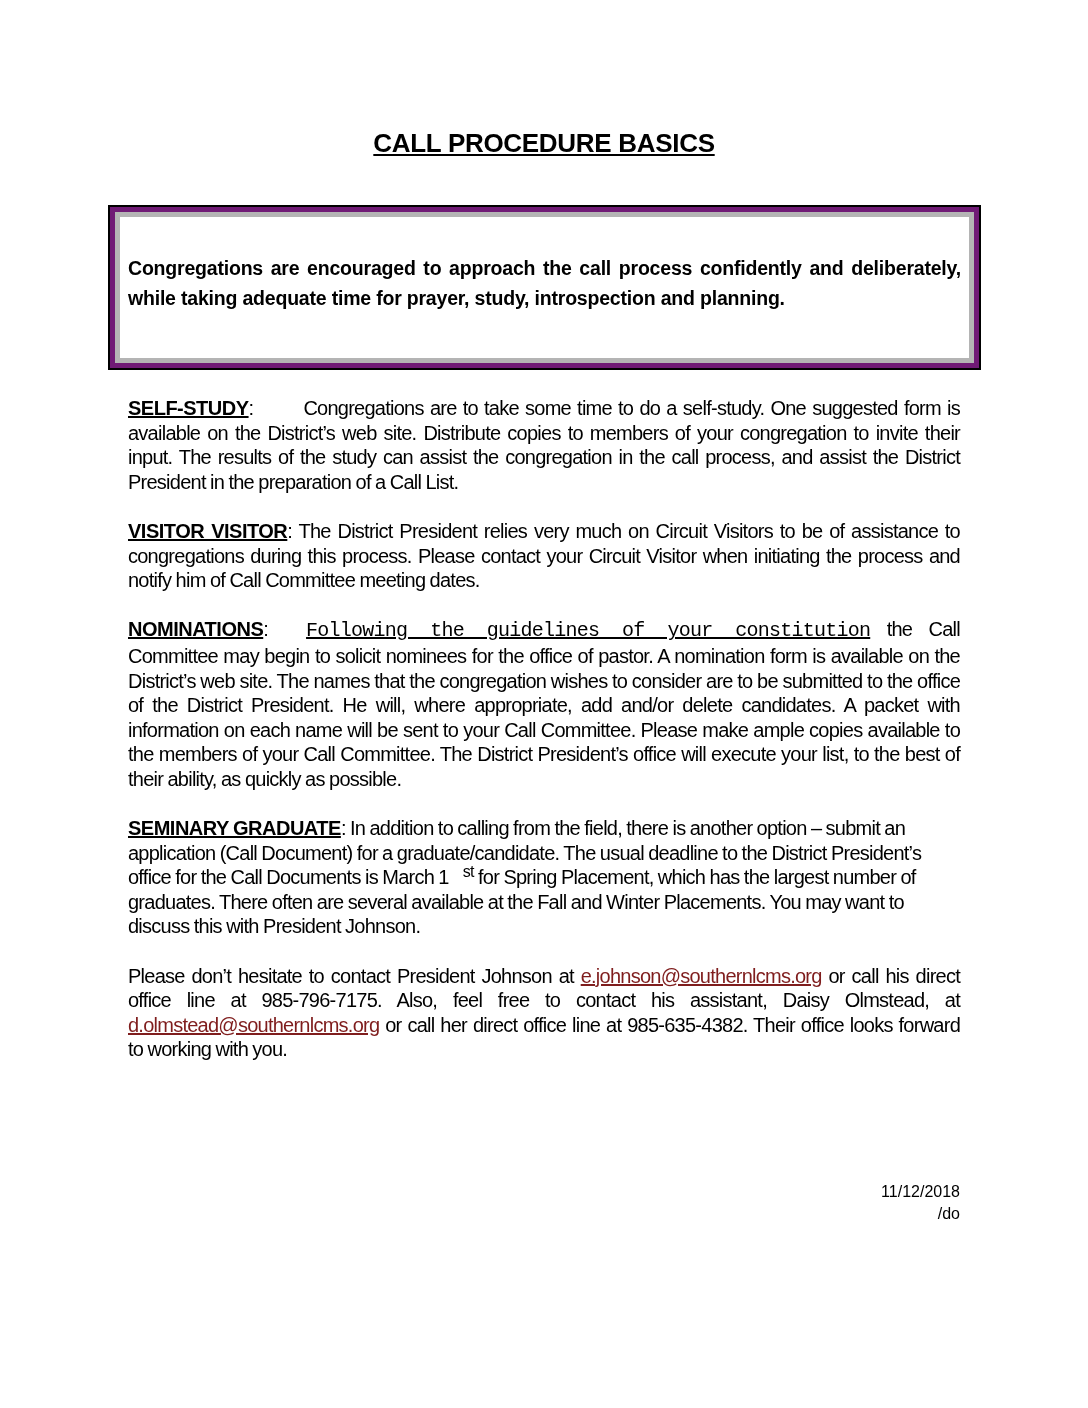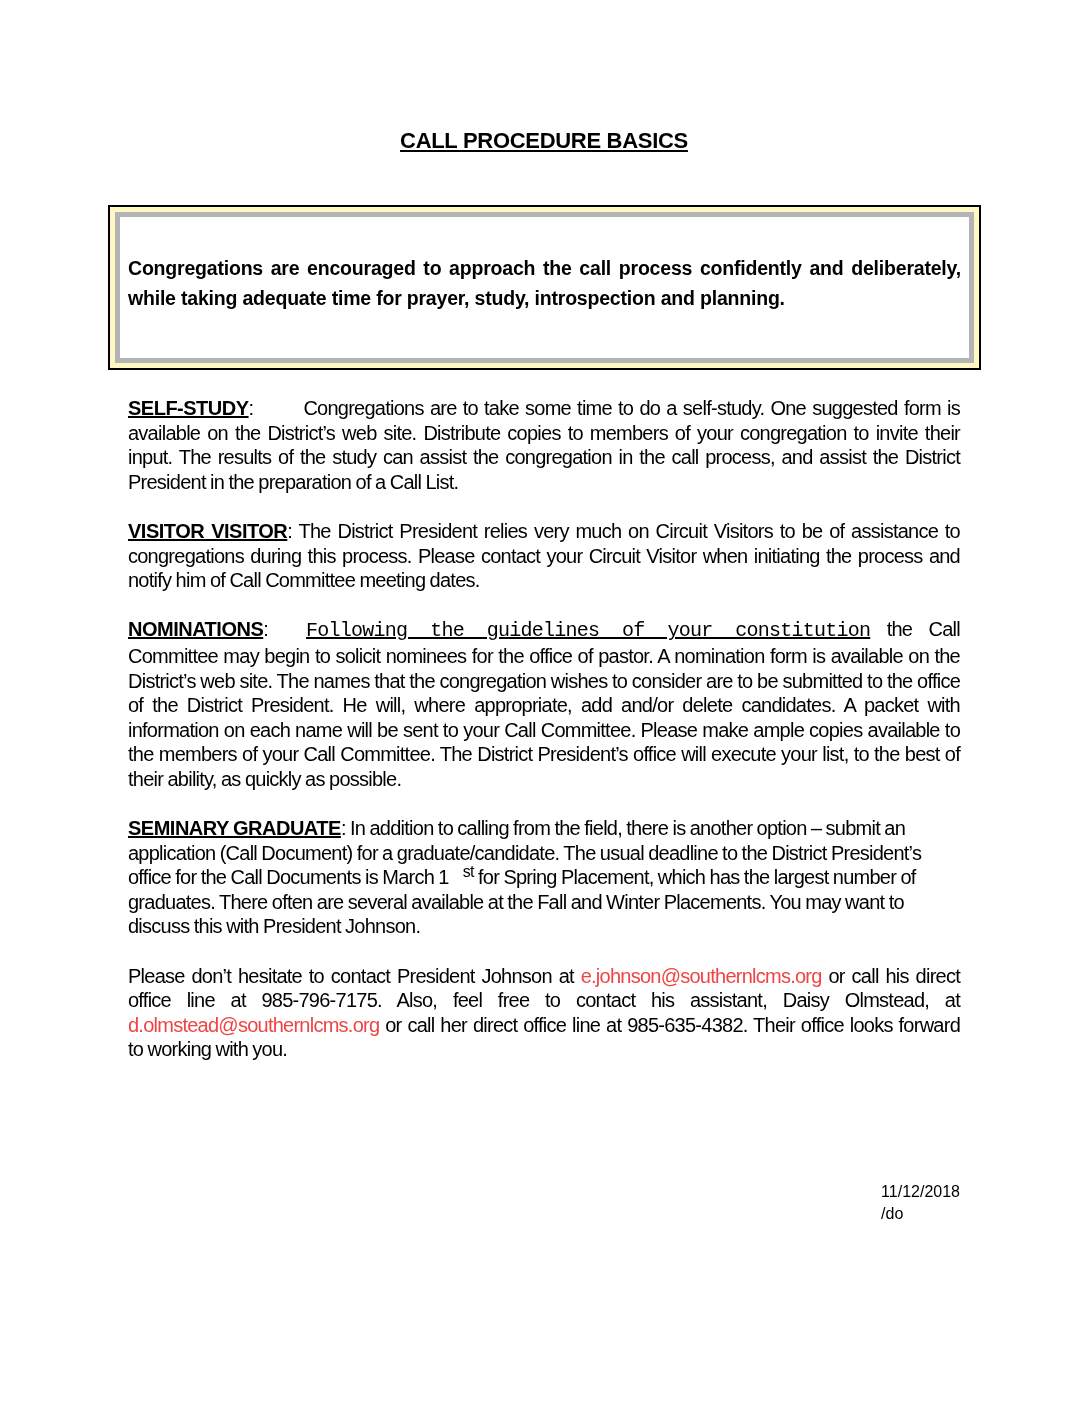--- a/index.html
+++ b/index.html
@@ -1,37 +1,37 @@
 <!DOCTYPE html>
 <html><head>
 <meta charset="utf-8">
 <style>
   html, body { margin: 0; padding: 0; background: #ffffff; }
   body { width: 1088px; height: 1408px; position: relative; overflow: hidden;
          font-family: "Liberation Sans", sans-serif; color: #000; }
   .title { position: absolute; top: 128px; left: 0; width: 1088px; text-align: center;
-           font-size: 22px; font-weight: bold; text-decoration: underline;
+           font-size: 26px; font-weight: bold; text-decoration: underline;
            text-underline-offset: 2px; letter-spacing: -0.3px; }
   .callout { position: absolute; left: 108px; top: 205px; width: 873px; height: 165px;
-             box-sizing: border-box; border: 2px solid #000; background: #fef9c3; }
+             box-sizing: border-box; border: 2px solid #000; background: #701a75; }
   .callout-inner1 { position: absolute; inset: 5px 5px 5px 5px; background: #b4b4b4; }
   .callout-inner2 { position: absolute; inset: 5px; background: #fff; }
   .callout-text { position: absolute; left: 8px; right: 8px; top: 36px;
                   font-size: 19.5px; font-weight: 900; line-height: 30px;
                   text-align: justify; letter-spacing: -0.2px;
                   font-family: "Liberation Sans", sans-serif; }
   .body { position: absolute; left: 128px; width: 832px; top: 396px; }
   .para { font-size: 20px; line-height: 24.6px; text-align: justify;
           margin: 0 0 24.6px 0; letter-spacing: -0.75px; word-spacing: -0.5px; }
   .head { font-weight: bold; text-decoration: underline; letter-spacing: -0.5px; }
   .tab { display: inline-block; }
   .uline { text-decoration: underline; font-family: Liberation Mono, monospace; }
-  .link { color: #ef4444; }
+  .link { color: #7f1d1d; text-decoration: underline; }
   sup { font-size: 16px; line-height: 0; margin-left: 14px; }
-  .sig { position: absolute; right: 128px; top: 1181px; text-align: left;
+  .sig { position: absolute; right: 128px; top: 1181px; text-align: right;
          font-size: 16px; line-height: 22px; }
 </style>
 </head>
 <body>
 
 <div class="title">CALL PROCEDURE BASICS</div>
 
 <div class="callout">
   <div class="callout-inner1">
     <div class="callout-inner2">

